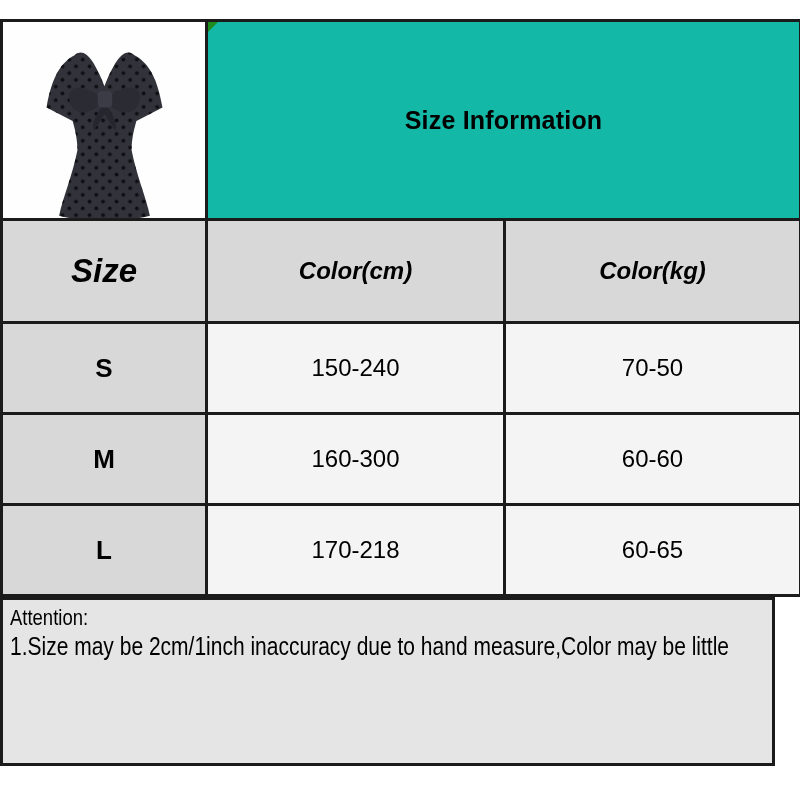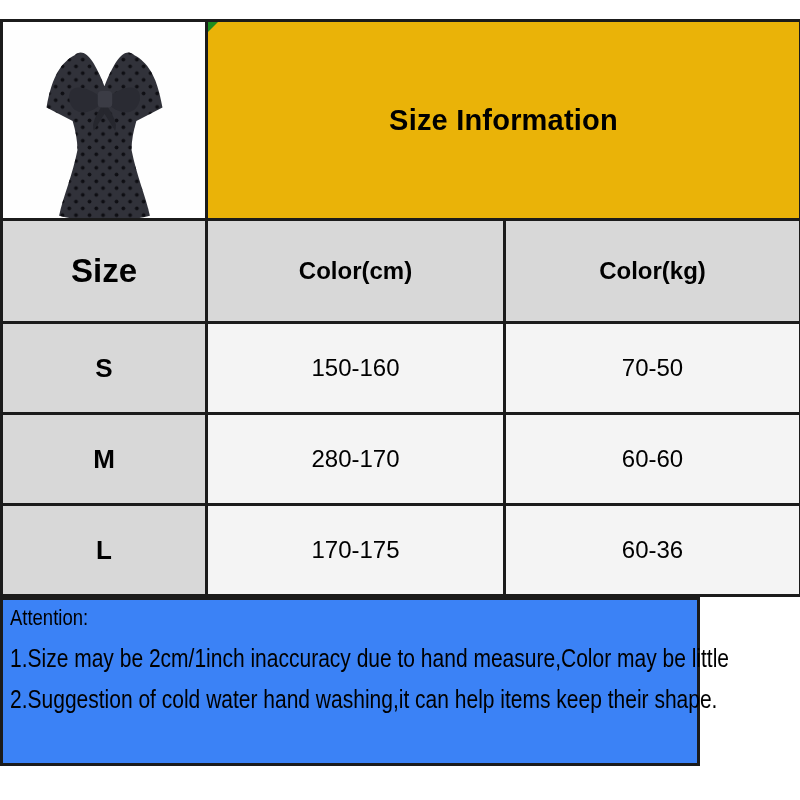--- a/index.html
+++ b/index.html
@@ -12,42 +12,42 @@
   table.size-table{
     border-collapse:collapse;table-layout:fixed;
     width:799px;margin:0;
   }
   td{
     border:3px solid #1b1b1b;
     text-align:center;vertical-align:middle;padding:0;overflow:hidden;
   }
   td.img-cell{background:#fefefe;height:196px;}
   td.title-cell{
-    background:#eab308;position:relative;
-    font-weight:bold;font-size:29px;letter-spacing:0.2px;
+    background:#14b8a6;position:relative;
+    font-weight:bold;font-size:25px;letter-spacing:0.2px;
   }
   .corner-flag{
     position:absolute;top:0;left:0;width:10px;height:10px;
     clip-path:polygon(0 0,100% 0,0 100%);
   }
   tr.header-row td{
-    background:#d8d8d8;height:100px;font-weight:bold;font-size:24px;
+    background:#d8d8d8;height:100px;font-weight:bold;font-size:24px;font-style:italic;
   }
   tr.header-row td.size-head{font-size:33px;}
   tr.data-row td{background:#f4f4f4;height:88px;font-size:24px;font-weight:normal;}
   tr.data-row td.size-col{background:#d8d8d8;font-weight:bold;font-size:26px;}
 
   .attention-box{
-    width:700px;height:169px;box-sizing:border-box;
-    border:3px solid #1b1b1b;background:#3b82f6;
+    width:775px;height:169px;box-sizing:border-box;
+    border:3px solid #1b1b1b;background:#e5e5e5;
     padding:4px 0 0 7px;
   }
   .att-heading,.att-line{white-space:nowrap;overflow:visible;}
   .att-heading{font-size:22px;line-height:28px;}
-  .att-line{font-size:25px;line-height:28.5px;margin-top:12px;}
+  .att-line{font-size:25px;line-height:28.5px;}
   .att-heading > span,.att-line > span{
     display:inline-block;transform:scaleX(0.84);transform-origin:0 50%;
   }
   svg.dress{display:block;margin:0 auto;}
 </style>
 </head>
 <body>
 
 <div class="page">
 
@@ -111,43 +111,40 @@
       </tr>
 
       <tr class="header-row">
         <td class="size-head">Size</td>
         <td>Color(cm)</td>
         <td>Color(kg)</td>
       </tr>
 
       <tr class="data-row">
         <td class="size-col">S</td>
-        <td>150-160</td>
+        <td>150-240</td>
         <td>70-50</td>
       </tr>
 
       <tr class="data-row">
         <td class="size-col">M</td>
-        <td>280-170</td>
+        <td>160-300</td>
         <td>60-60</td>
       </tr>
 
       <tr class="data-row">
         <td class="size-col">L</td>
-        <td>170-175</td>
-        <td>60-36</td>
+        <td>170-218</td>
+        <td>60-65</td>
       </tr>
     </tbody>
   </table>
 
   <div class="attention-box">
     <div class="att-heading">
       <span>Attention:</span>
     </div>
     <div class="att-line">
       <span>1.Size may be 2cm/1inch inaccuracy due to hand measure,Color may be little</span>
     </div>
-    <div class="att-line">
-      <span>2.Suggestion of cold water hand washing,it can help items keep their shape.</span>
-    </div>
   </div>
 
 </div>
 
 </body></html>

